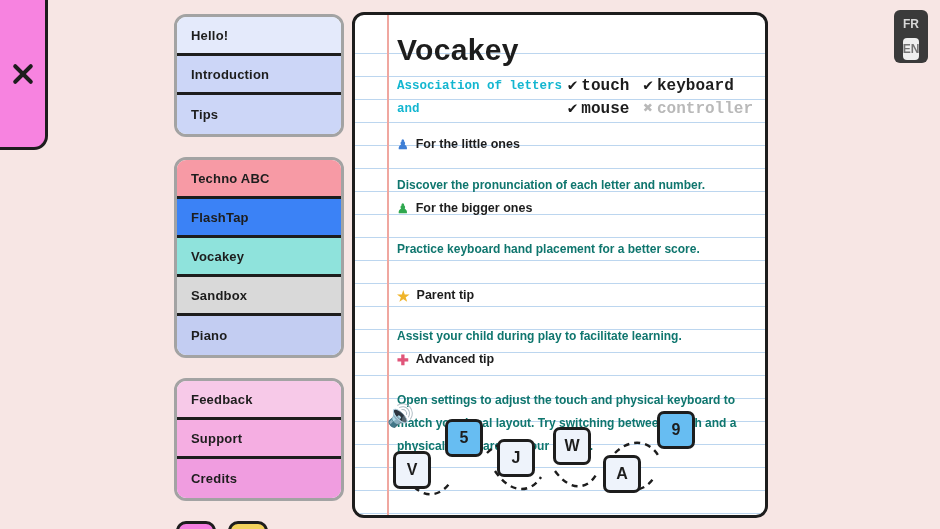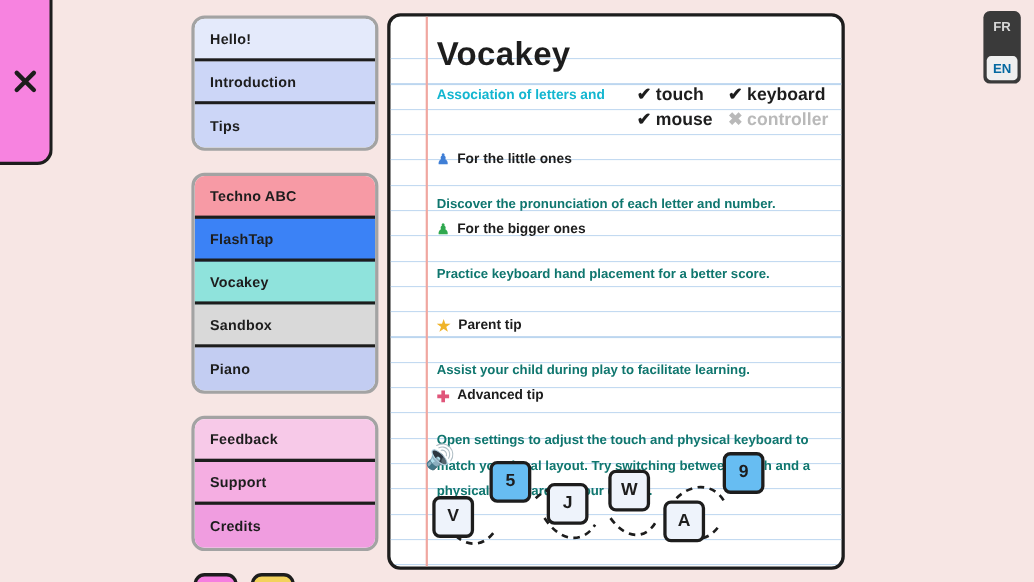--- a/index.html
+++ b/index.html
@@ -48,34 +48,35 @@
   
   #lang-switch {
     position: absolute;
     right: 12px; top: 10px;
     width: 34px;
     background: #3a3a3a;
     border-radius: 6px;
     padding: 3px;
     display: flex;
     flex-direction: column;
-    gap: 16px;
+    gap: 3px;
+    align-items: center;
   }
   #lang-switch .lang {
     height: 22px;
     line-height: 22px;
     text-align: center;
     font-size: 12px;
     font-weight: bold;
     color: #d8d8d8;
     border-radius: 4px;
   }
   #lang-switch .lang.active {
     background: #efefef;
-    color: #0369a1;
+    color: #737373;
   }
 
   
   #sidebar {
     position: absolute;
     left: 174px; top: 14px;
     width: 170px;
     display: flex;
     flex-direction: column;
     gap: 20px;
@@ -155,20 +156,21 @@
     color: #1d1d1d;
     padding-top: 18px;
     letter-spacing: .3px;
   }
 
   #subtitle-row {
     display: flex;
     justify-content: space-between;
     align-items: flex-start;
     margin-top: 8px;
+    font-family: Liberation Mono, monospace;
   }
   #subtitle {
     font-size: 12.5px;
     font-weight: bold;
     color: #13b6d0;
     line-height: 23px;
     max-width: 190px;
   }
   #platforms {
     display: grid;

